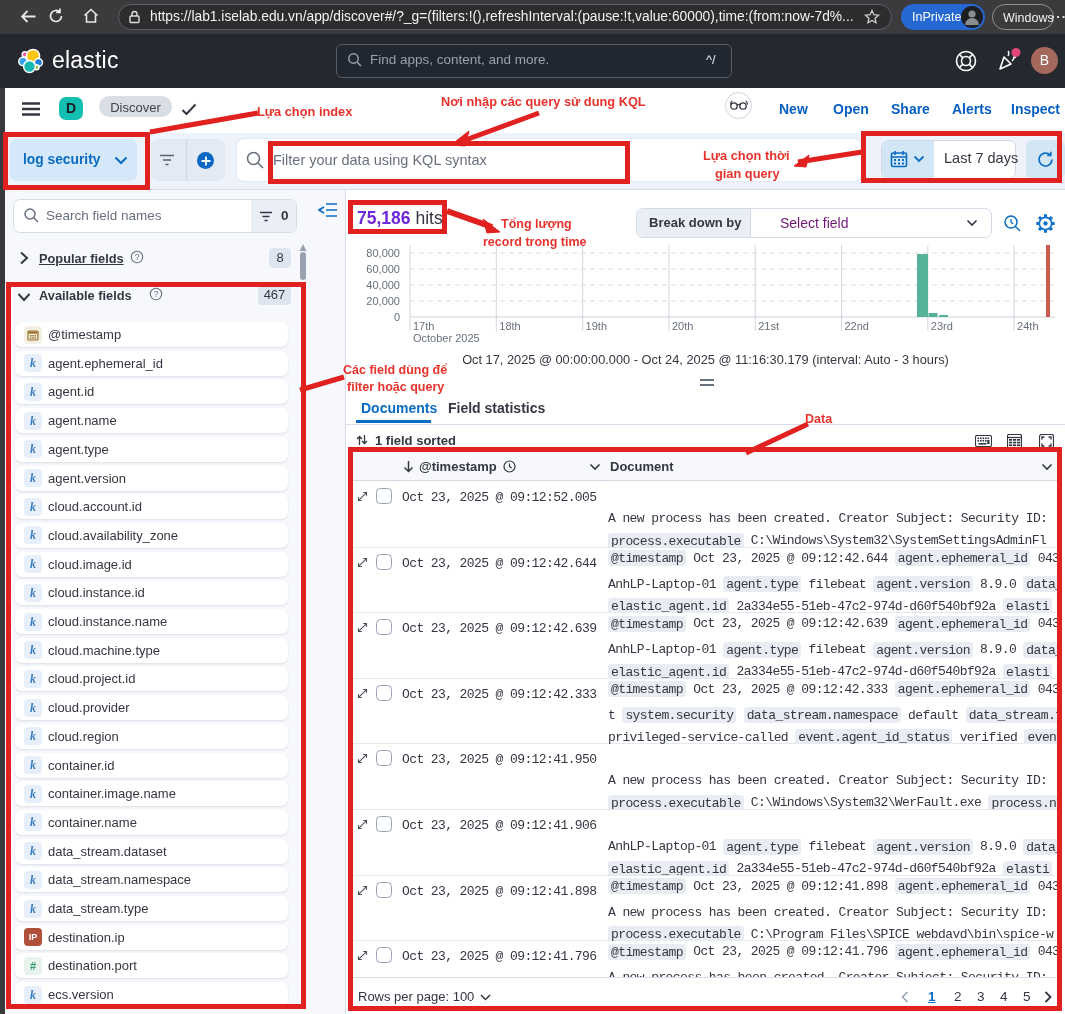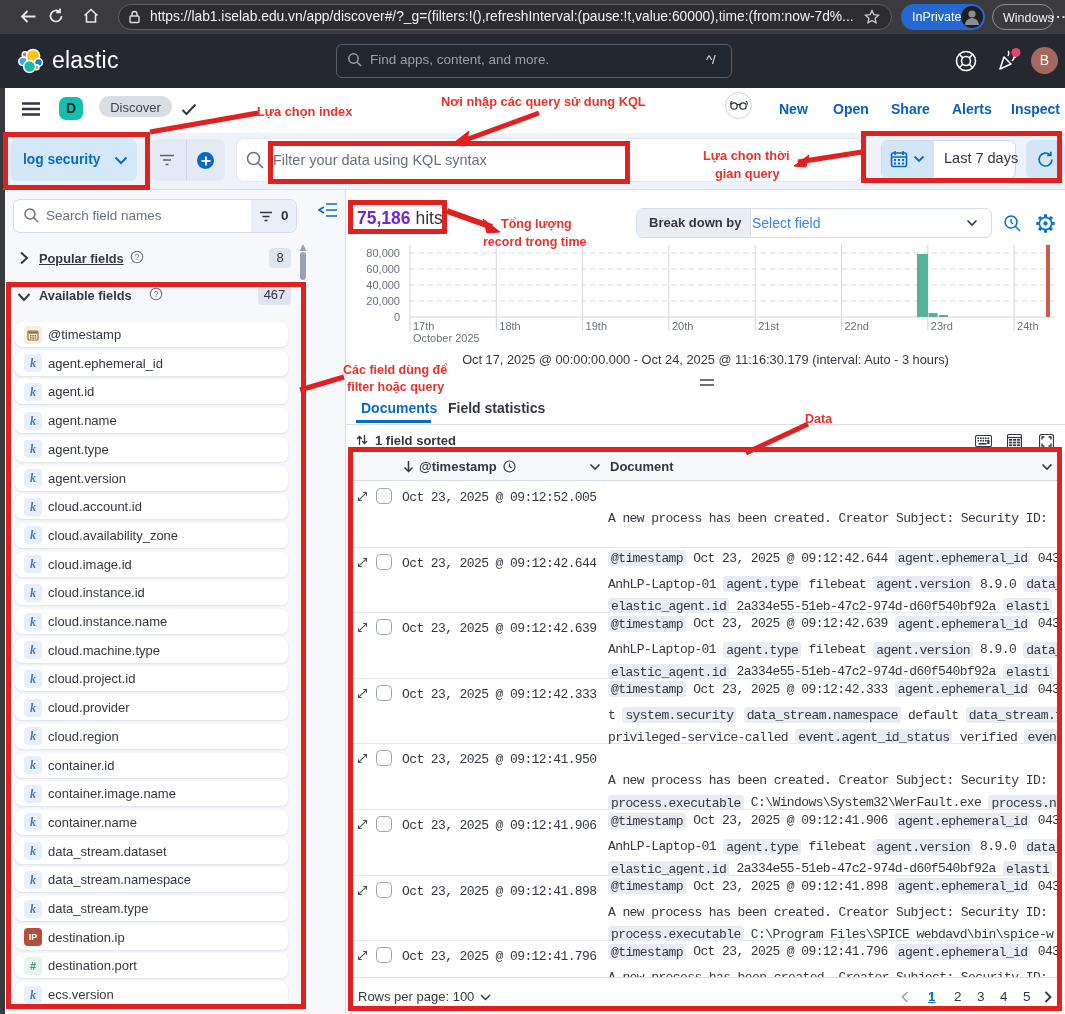--- a/index.html
+++ b/index.html
@@ -353,21 +353,21 @@
   </div>
 <div class="fitem" style="top:982.1px">
     <span class="fic kk">k</span>
     <span class="fname">ecs.version</span>
   </div>
 
 <div id="hits"><b>75,186</b> hits</div>
 <div id="breakdown"></div>
 <div class="abs" style="left:637px;top:209px;width:114px;height:28px;background:#e9edf4;border-right:1px solid #d3dce8;border-radius:6px 0 0 6px"></div>
 <span class="abs" style="left:649px;top:215px;font-size:13px;font-weight:bold;color:#343741">Break down by</span>
-<span class="abs" style="left:752px;top:215px;font-size:14px;color:#3b82f6">Select field</span>
+<span class="abs" style="left:780px;top:215px;font-size:14px;color:#701a75">Select field</span>
 <svg class="abs" style="left:966px;top:219px" width="12" height="8" viewBox="0 0 12 8">
     <path d="M1.5 1.5 L6 6 L10.5 1.5" fill="none" stroke="#343741" stroke-width="1.6"></path>
   </svg>
 <svg class="abs" style="left:1003px;top:214px" width="19" height="19" viewBox="0 0 19 19">
     <circle cx="8" cy="8" r="6" fill="none" stroke="#0a6bc2" stroke-width="1.5"></circle>
     <path d="M12.5 12.5 L17 17" stroke="#0a6bc2" stroke-width="1.5"></path>
     <path d="M8 5 v3 l2 2" fill="none" stroke="#0a6bc2" stroke-width="1.3"></path>
   </svg>
 <svg class="abs" style="left:1036px;top:214px" width="19" height="19" viewBox="0 0 19 19">
     <path d="M18.67 7.97 L18.67 11.03 L16.32 11.06 L15.43 13.22 L17.07 14.91 L14.91 17.07 L13.22 15.43 L11.06 16.32 L11.03 18.67 L7.97 18.67 L7.94 16.32 L5.78 15.43 L4.09 17.07 L1.93 14.91 L3.57 13.22 L2.68 11.06 L0.33 11.03 L0.33 7.97 L2.68 7.94 L3.57 5.78 L1.93 4.09 L4.09 1.93 L5.78 3.57 L7.94 2.68 L7.97 0.33 L11.03 0.33 L11.06 2.68 L13.22 3.57 L14.91 1.93 L17.07 4.09 L15.43 5.78 L16.32 7.94 Z M9.5 4.2 a5.3 5.3 0 1 0 0.001 0 Z M9.5 7.3 a2.2 2.2 0 1 1 -0.001 0 Z" fill="#1170c8" fill-rule="evenodd"></path>
@@ -475,20 +475,21 @@
       </svg>
 </div>
 <div class="trow" style="top:30px">
 <svg class="exp" width="13" height="13" viewBox="0 0 13 13">
         <path d="M2.8 10.2 L10.2 2.8 M7.2 2.5 L10.5 2.5 L10.5 5.8 M5.8 10.5 L2.5 10.5 L2.5 7.2" fill="none" stroke="#4a4f5c" stroke-width="1.1"></path>
       </svg>
 <span class="cb"></span>
 <span class="tst">Oct 23, 2025 @ 09:12:52.005</span>
 <div class="doccell">
         <div class="dl" style="top:29px">A new process has been created. Creator Subject: Security ID:</div>
+        <div class="dl" style="top:51px"><span class="b">process.executable</span> C:\Windows\System32\SystemSettingsAdminFl</div>
       </div>
 </div>
 <div class="trow" style="top:95.6px">
 <svg class="exp" width="13" height="13" viewBox="0 0 13 13">
         <path d="M2.8 10.2 L10.2 2.8 M7.2 2.5 L10.5 2.5 L10.5 5.8 M5.8 10.5 L2.5 10.5 L2.5 7.2" fill="none" stroke="#4a4f5c" stroke-width="1.1"></path>
       </svg>
 <span class="cb"></span>
 <span class="tst">Oct 23, 2025 @ 09:12:42.644</span>
 <div class="doccell">
         <div class="dl" style="top:3px"><span class="b">@timestamp</span> Oct 23, 2025 @ 09:12:42.644 <span class="b">agent.ephemeral_id</span> 043</div>
@@ -531,21 +532,20 @@
         <div class="dl" style="top:51px"><span class="b">process.executable</span> C:\Windows\System32\WerFault.exe <span class="b">process.n</span></div>
       </div>
 </div>
 <div class="trow" style="top:358px">
 <svg class="exp" width="13" height="13" viewBox="0 0 13 13">
         <path d="M2.8 10.2 L10.2 2.8 M7.2 2.5 L10.5 2.5 L10.5 5.8 M5.8 10.5 L2.5 10.5 L2.5 7.2" fill="none" stroke="#4a4f5c" stroke-width="1.1"></path>
       </svg>
 <span class="cb"></span>
 <span class="tst">Oct 23, 2025 @ 09:12:41.906</span>
 <div class="doccell">
-        <div class="dl" style="top:3px"><span class="b">@timestamp</span> Oct 23, 2025 @ 09:12:41.906 <span class="b">agent.ephemeral_id</span> 043</div>
         <div class="dl" style="top:29px">AnhLP-Laptop-01 <span class="b">agent.type</span> filebeat <span class="b">agent.version</span> 8.9.0 <span class="b">data_</span></div>
         <div class="dl" style="top:51px"><span class="b">elastic_agent.id</span> 2a334e55-51eb-47c2-974d-d60f540bf92a <span class="b">elasti</span></div>
       </div>
 </div>
 <div class="trow" style="top:423.6px">
 <svg class="exp" width="13" height="13" viewBox="0 0 13 13">
         <path d="M2.8 10.2 L10.2 2.8 M7.2 2.5 L10.5 2.5 L10.5 5.8 M5.8 10.5 L2.5 10.5 L2.5 7.2" fill="none" stroke="#4a4f5c" stroke-width="1.1"></path>
       </svg>
 <span class="cb"></span>
 <span class="tst">Oct 23, 2025 @ 09:12:41.898</span>

